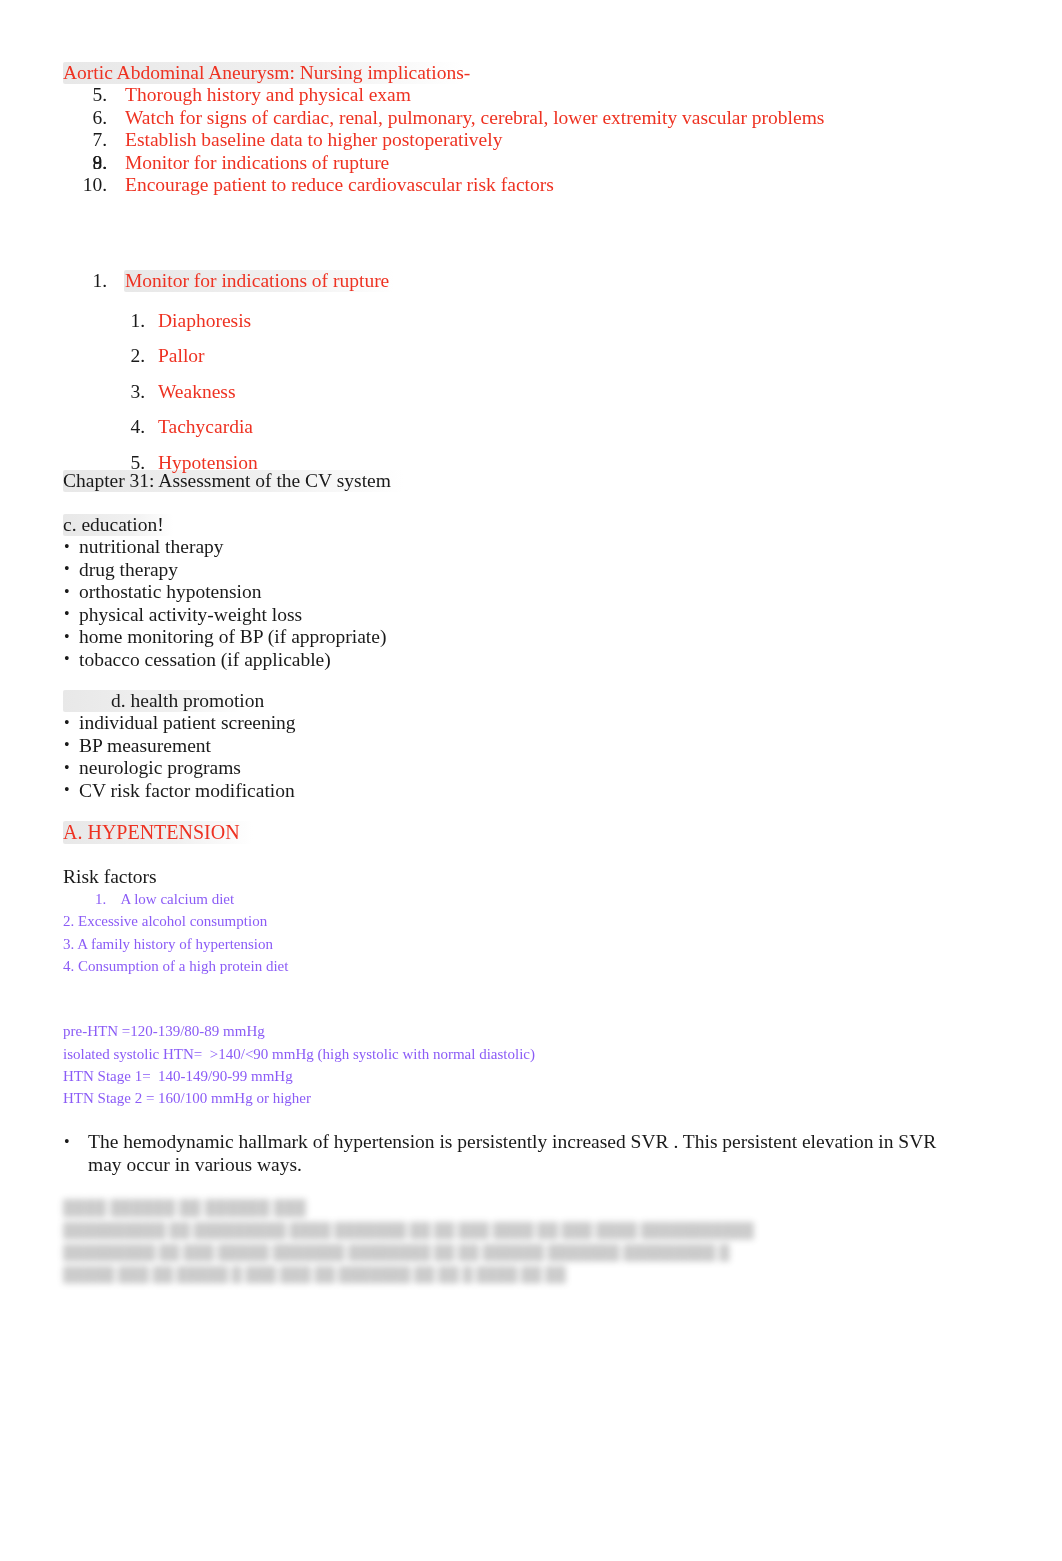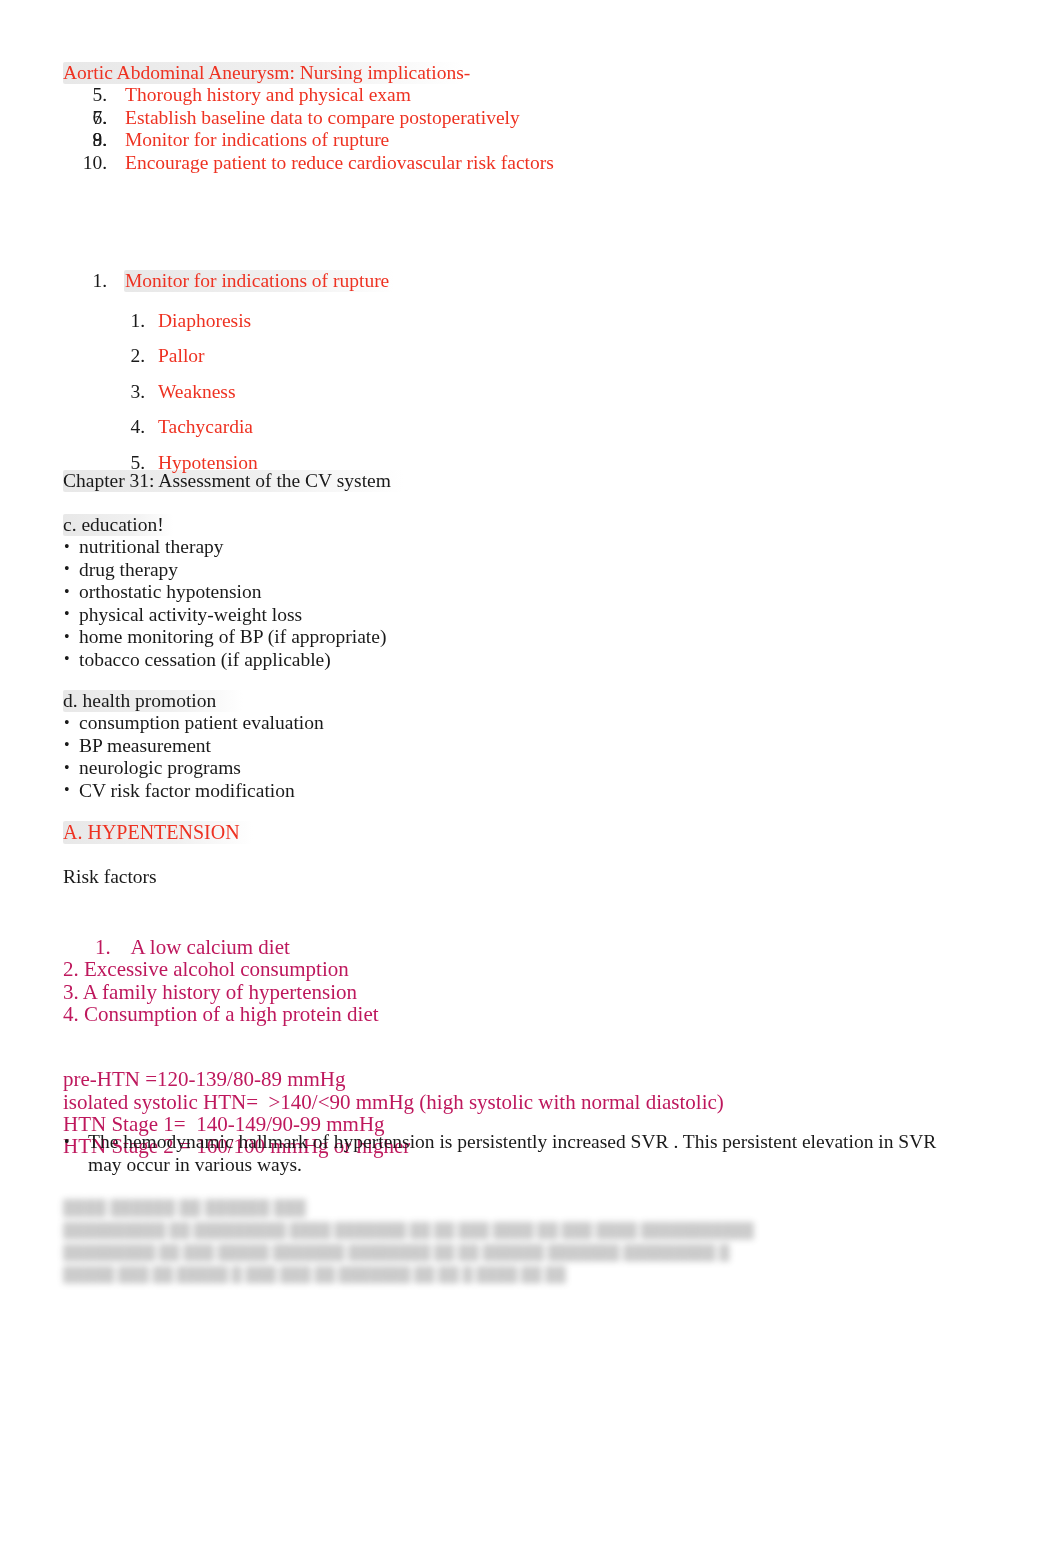--- a/index.html
+++ b/index.html
@@ -113,25 +113,24 @@
     position: absolute;
     left: 1px;
     top: -0.5px;
     font-size: 16px;
   }
 
   
   .lines {
     position: absolute;
     left: 63px;
-    font-size: 21px;
-    line-height: 22.5px;
-    color: #be185d;
+    font-size: 15px;
+    line-height: 22.5px;
+    color: #8b5cf6;
     white-space: pre;
-    margin-top: 48px;
   }
 
   
   .wrapbullet {
     position: absolute;
     left: 63px;
     width: 910px;
     font-size: 19.5px;
     line-height: 22.5px;
     color: #1a1a1a;
@@ -180,24 +179,25 @@
 
   <div class="blk red" style="top:62px; z-index:2;">Aortic Abdominal Aneurysm: Nursing implications-</div>
 
   <ul class="numlist" style="top:84px; z-index:2;">
     <li>
       <span class="mk">5.</span>
       <span>Thorough history and physical exam</span>
     </li>
     <li>
       <span class="mk">6.</span>
+      <span>Watch for signs of cardiac, renal, pulmonary, cerebral, lower extremity vascular problems</span>
     </li>
     <li>
       <span class="mk">7.</span>
-      <span>Establish baseline data to compare postoperatively</span>
+      <span>Establish baseline data to higher postoperatively</span>
     </li>
     <li>
       <span class="mk">8.</span>
     </li>
     <li>
       <span class="mk">9.</span>
       <span>Monitor for indications of rupture</span>
     </li>
     <li>
       <span class="mk">10.</span>
@@ -259,26 +259,26 @@
     <li>
       <span class="bt">•</span>
       <span>home monitoring of BP (if appropriate)</span>
     </li>
     <li>
       <span class="bt">•</span>
       <span>tobacco cessation (if applicable)</span>
     </li>
   </ul>
 
-  <div class="blk black" style="top:690px; z-index:2;">d. health promotion</div>
+  <div class="blk black" style="top:690px; z-index:2;margin-left:48px;">d. health promotion</div>
 
   <ul class="bullets" style="top:712px; z-index:2;">
     <li>
       <span class="bt">•</span>
-      <span>consumption patient evaluation</span>
+      <span>individual patient screening</span>
     </li>
     <li>
       <span class="bt">•</span>
       <span>BP measurement</span>
     </li>
     <li>
       <span class="bt">•</span>
       <span>neurologic programs</span>
     </li>
     <li>

